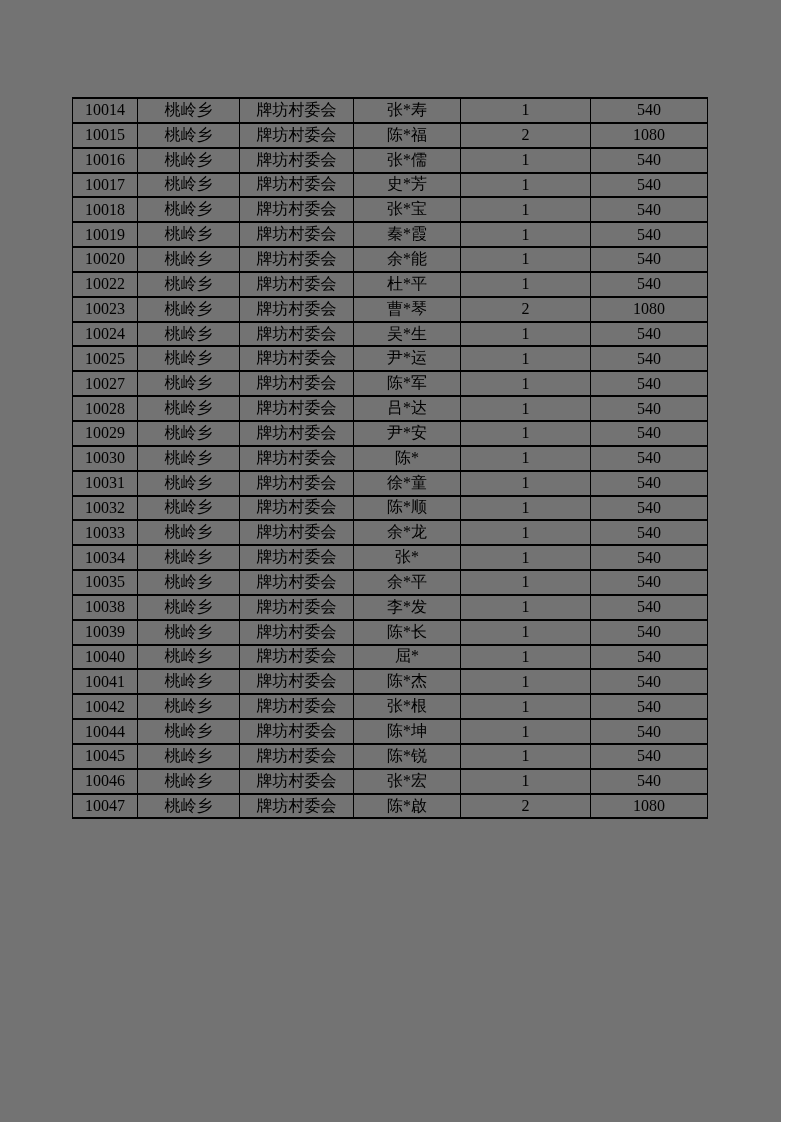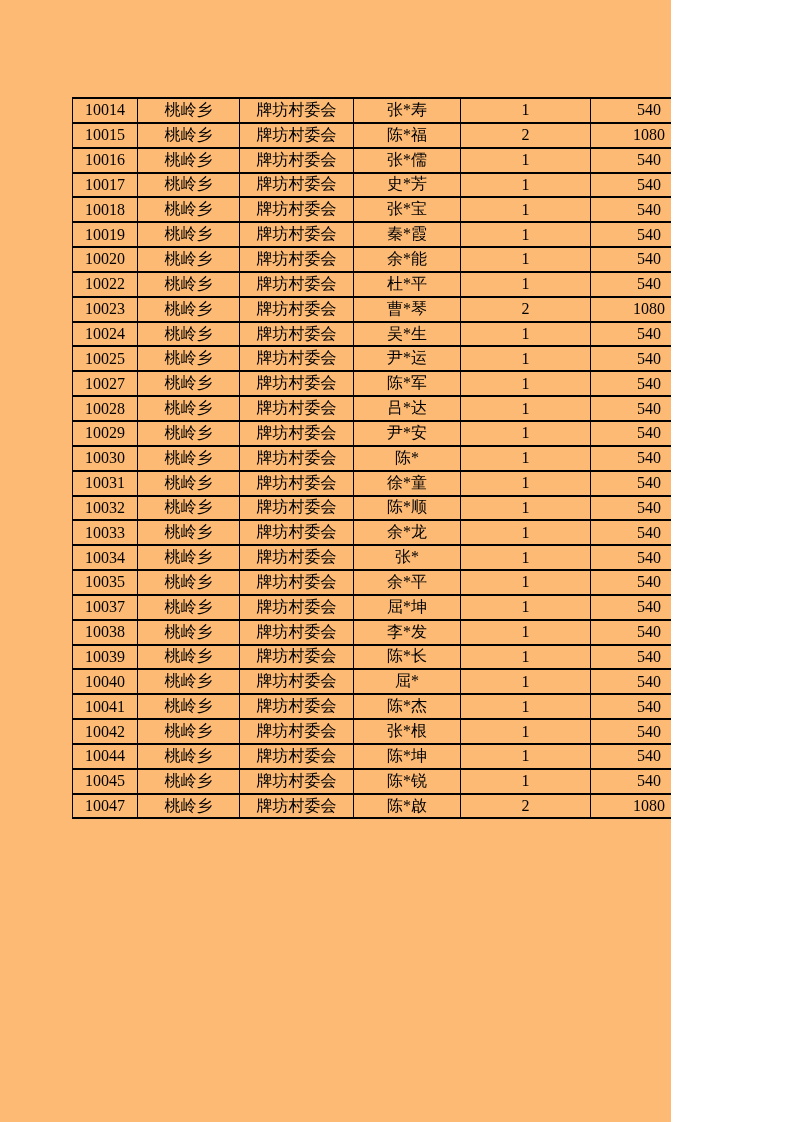--- a/index.html
+++ b/index.html
@@ -2,23 +2,23 @@
 <html><head>
 <meta charset="utf-8">
 <style>
   * { margin: 0; padding: 0; box-sizing: border-box; }
   html, body {
     background: #ffffff;
     font-family: "Liberation Serif", "DejaVu Serif", serif;
   }
   .page {
     position: relative;
-    width: 671px;
+    width: 781px;
     height: 1122px;
-    background: #fdba74;
+    background: #737373;
     overflow: hidden;
   }
   table.data-table {
     position: absolute;
     left: 72px;
     top: 97px;
     width: 635px;
     border-collapse: collapse;
     table-layout: fixed;
   }
@@ -211,28 +211,20 @@
         </tr>
         <tr>
           <td>10035</td>
           <td>桃岭乡</td>
           <td>牌坊村委会</td>
           <td>余*平</td>
           <td>1</td>
           <td>540</td>
         </tr>
         <tr>
-          <td>10037</td>
-          <td>桃岭乡</td>
-          <td>牌坊村委会</td>
-          <td>屈*坤</td>
-          <td>1</td>
-          <td>540</td>
-        </tr>
-        <tr>
           <td>10038</td>
           <td>桃岭乡</td>
           <td>牌坊村委会</td>
           <td>李*发</td>
           <td>1</td>
           <td>540</td>
         </tr>
         <tr>
           <td>10039</td>
           <td>桃岭乡</td>
@@ -271,20 +263,28 @@
           <td>牌坊村委会</td>
           <td>陈*坤</td>
           <td>1</td>
           <td>540</td>
         </tr>
         <tr>
           <td>10045</td>
           <td>桃岭乡</td>
           <td>牌坊村委会</td>
           <td>陈*锐</td>
+          <td>1</td>
+          <td>540</td>
+        </tr>
+        <tr>
+          <td>10046</td>
+          <td>桃岭乡</td>
+          <td>牌坊村委会</td>
+          <td>张*宏</td>
           <td>1</td>
           <td>540</td>
         </tr>
         <tr>
           <td>10047</td>
           <td>桃岭乡</td>
           <td>牌坊村委会</td>
           <td>陈*啟</td>
           <td>2</td>
           <td>1080</td>

